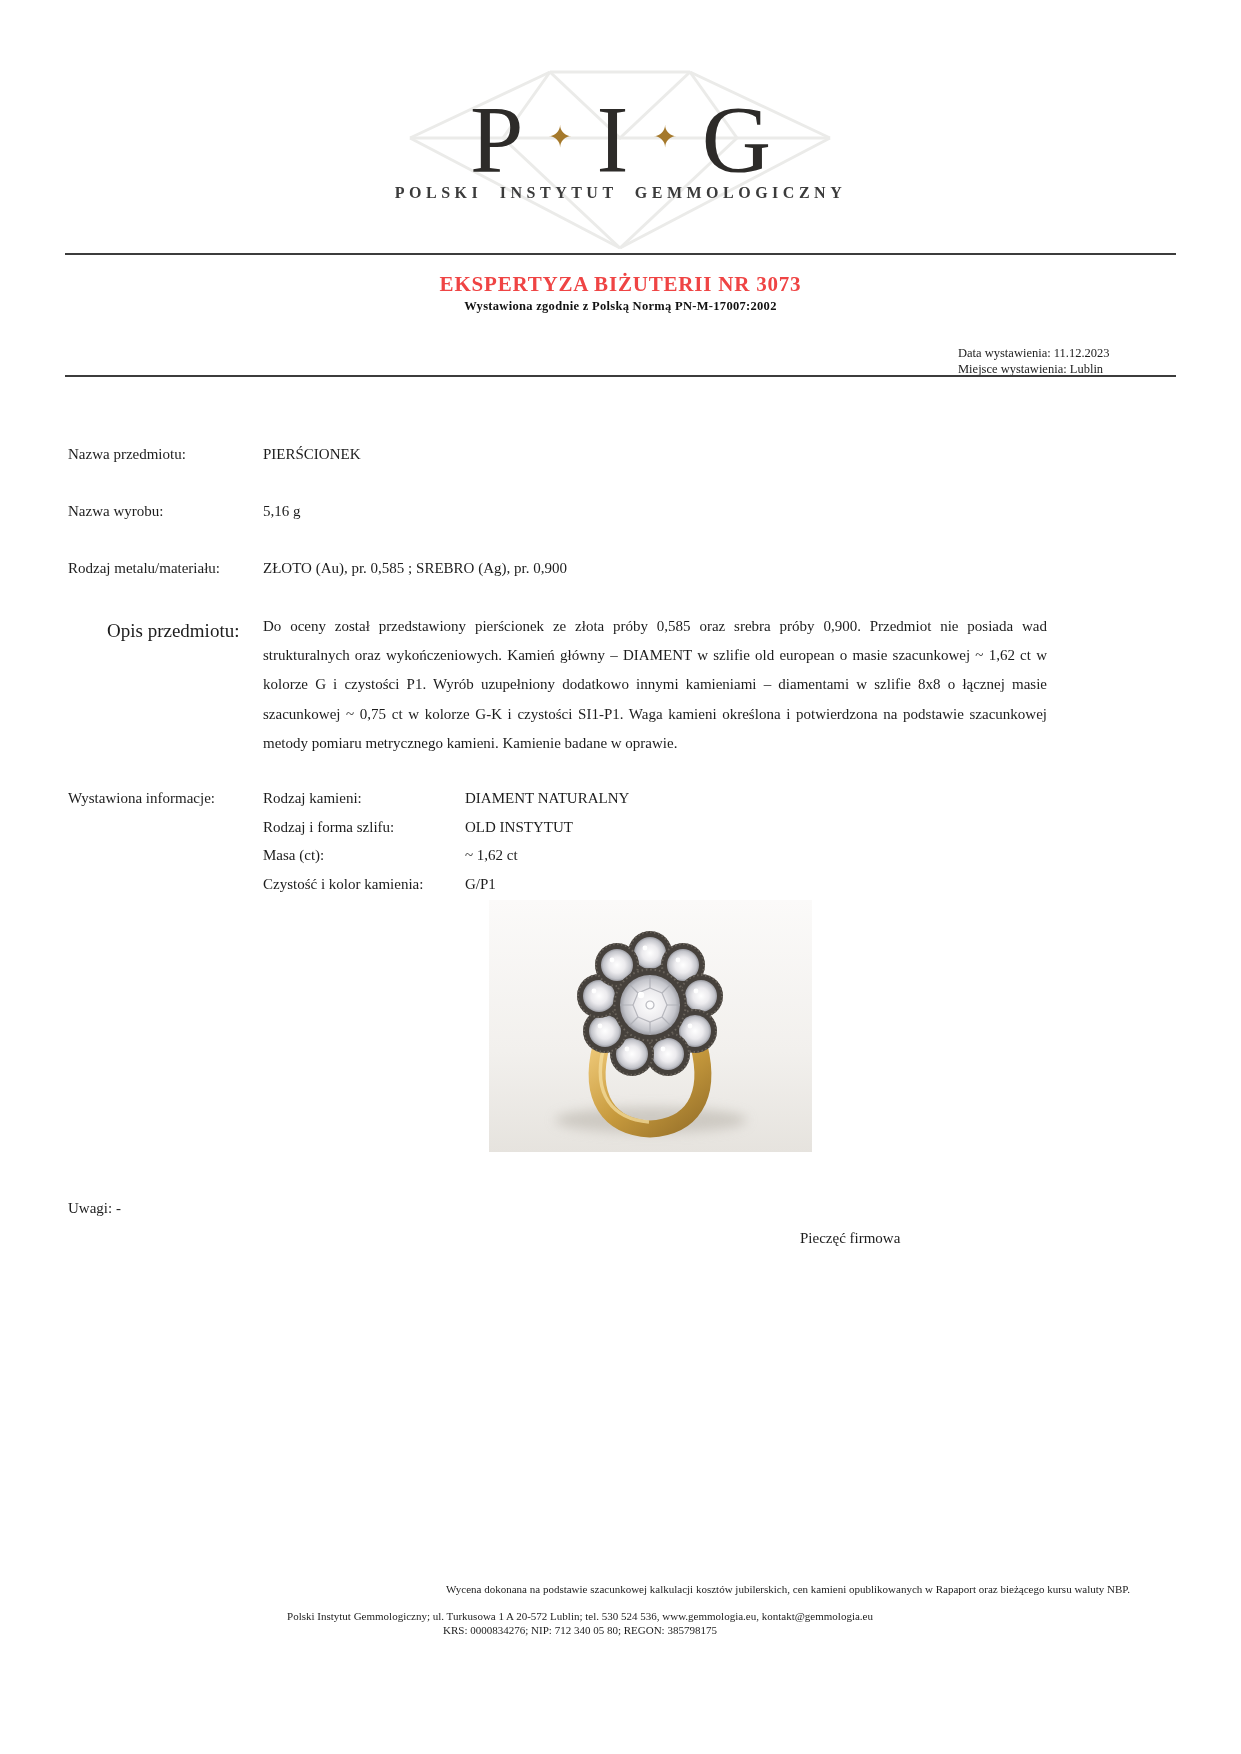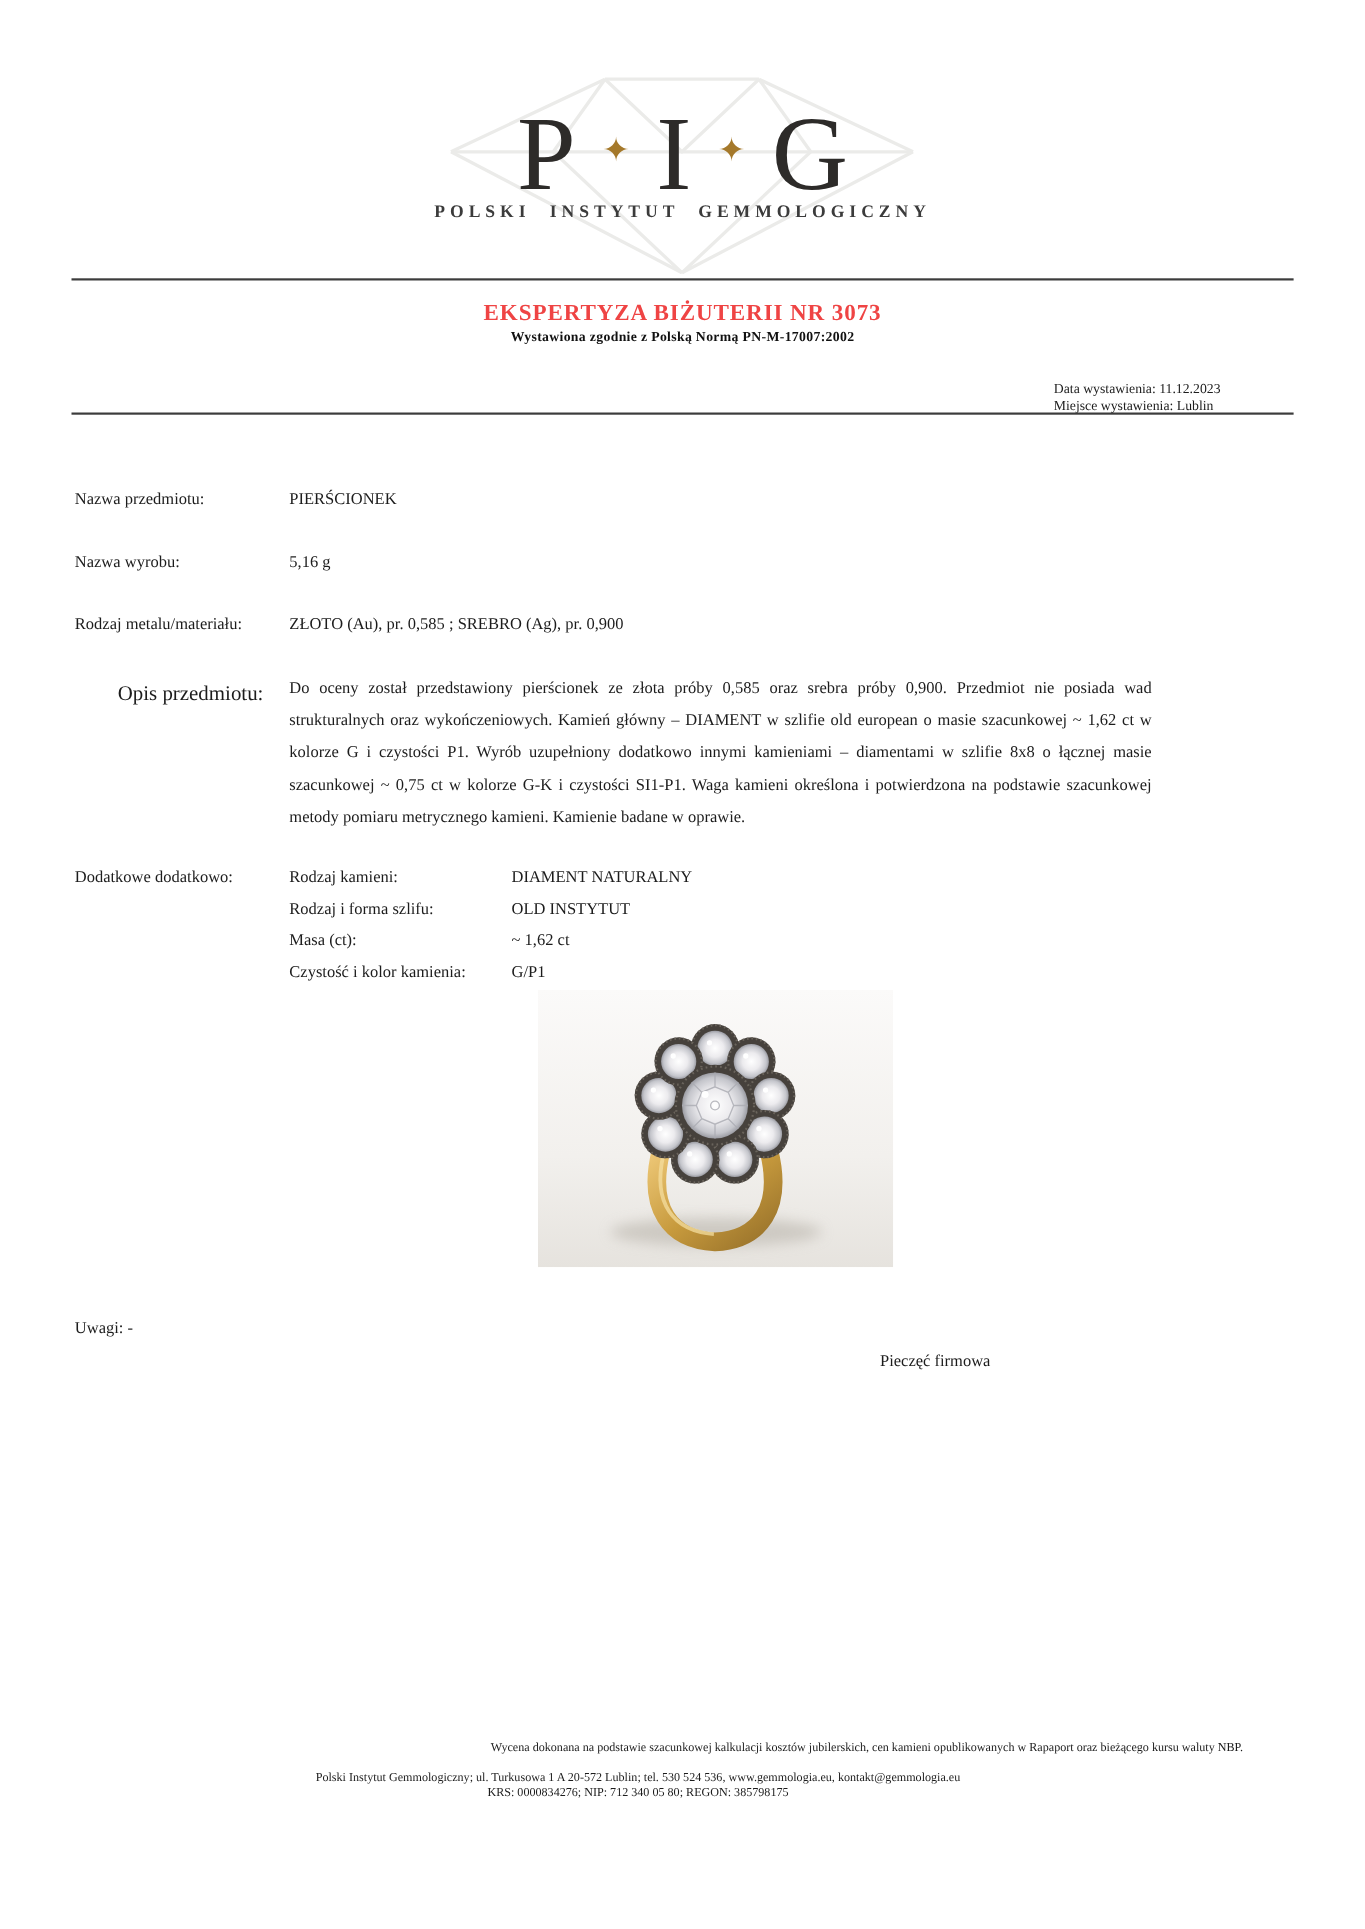--- a/index.html
+++ b/index.html
@@ -117,21 +117,21 @@
     <span class="fvalue">5,16 g</span>
   </div>
   <div class="frow row-2">
     <span class="flabel">Rodzaj metalu/materiału:</span>
     <span class="fvalue">ZŁOTO (Au), pr. 0,585 ; SREBRO (Ag), pr. 0,900</span>
   </div>
 
   <div class="opis-label">Opis przedmiotu:</div>
   <div class="opis-par">Do oceny został przedstawiony pierścionek ze złota próby 0,585 oraz srebra próby 0,900. Przedmiot nie posiada wad strukturalnych oraz wykończeniowych. Kamień główny – DIAMENT w szlifie old european o masie szacunkowej ~ 1,62 ct w kolorze G i czystości P1. Wyrób uzupełniony dodatkowo innymi kamieniami – diamentami w szlifie 8x8 o łącznej masie szacunkowej ~ 0,75 ct w kolorze G-K i czystości SI1-P1. Waga kamieni określona i potwierdzona na podstawie szacunkowej metody pomiaru metrycznego kamieni. Kamienie badane w oprawie.</div>
 
-  <div class="addinfo-label">Dodatkowe dodatkowo:</div>
+  <div class="addinfo-label">Wystawiona informacje:</div>
   <div class="addinfo-grid">
     <div class="inforow">
       <span class="ilabel">Rodzaj kamieni:</span>
       <span class="ivalue">DIAMENT NATURALNY</span>
     </div>
     <div class="inforow">
       <span class="ilabel">Rodzaj i forma szlifu:</span>
       <span class="ivalue">OLD INSTYTUT</span>
     </div>
     <div class="inforow">

